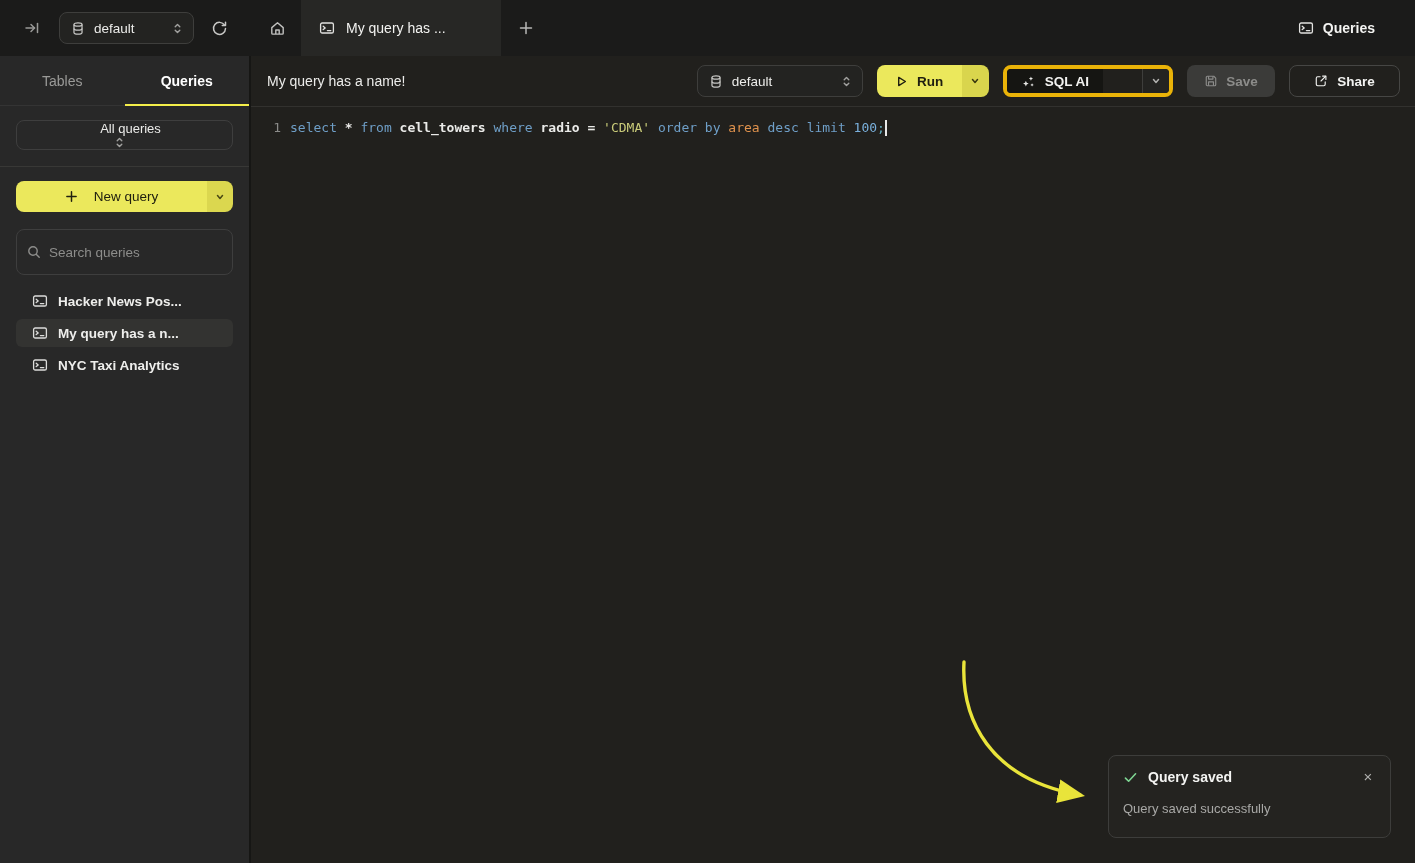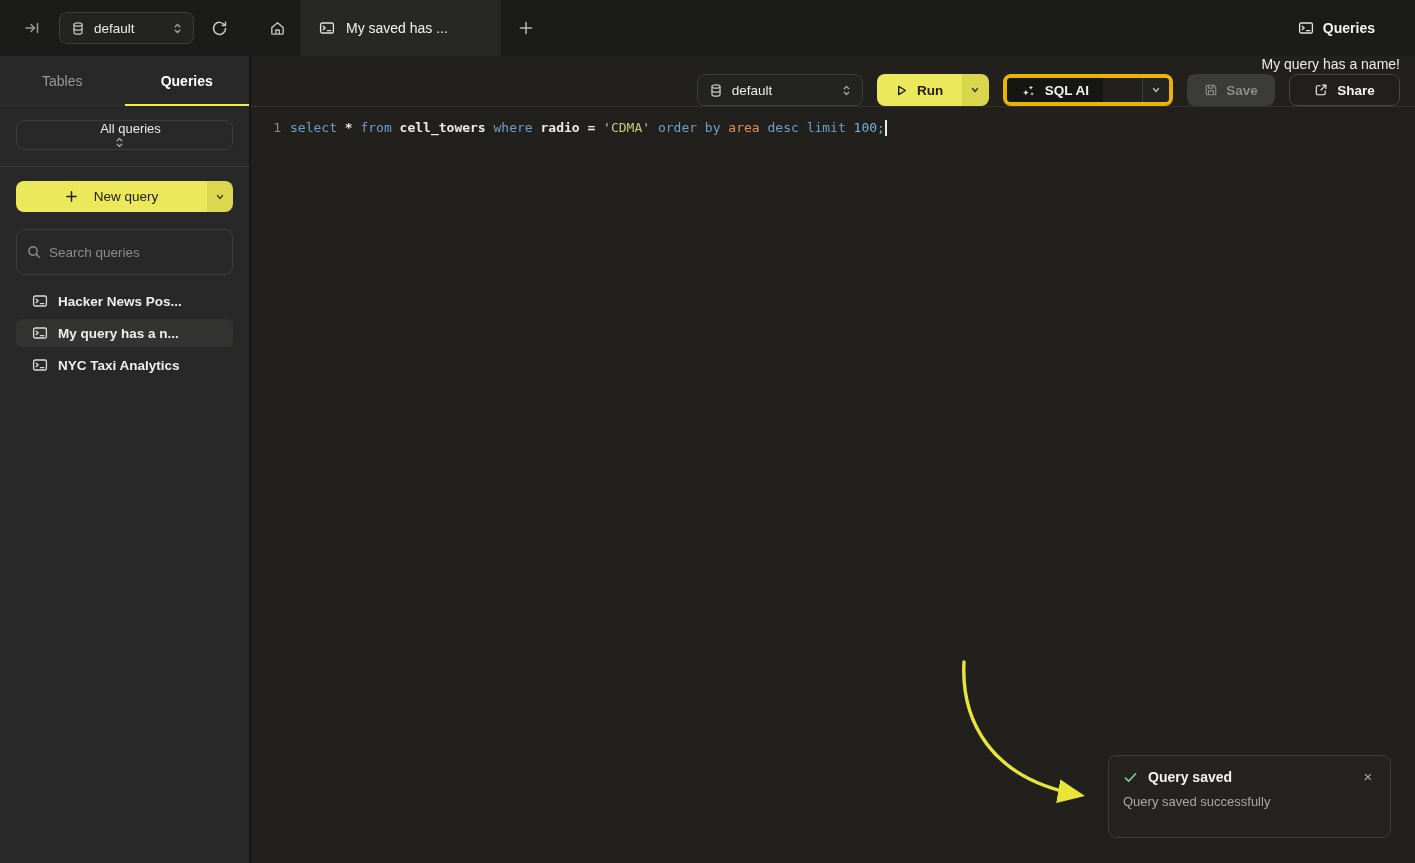--- a/index.html
+++ b/index.html
@@ -81,21 +81,21 @@
     padding:0 10px 0 16px; cursor:pointer;
   }
   .query-item.selected { background:#333331; }
   .query-item .q-name { font-size:13.5px; font-weight:600; color:#eeeeec; white-space:nowrap; }
 
   
   .main { position:absolute; top:56px; left:250px; right:0; bottom:0;
     background:#21201d; border-left:1px solid #161614; }
   .main-header {
     height:51px; border-bottom:1px solid #32312e;
-    display:flex; align-items:flex-end; padding:0 15px 0 16px;flex-direction:column;
+    display:flex; align-items:center; padding:0 15px 0 16px;
   }
   .main-title { font-size:14px; font-weight:500; color:#ececea; flex:1; }
   .hdr-controls { display:flex; align-items:center; gap:14px; }
   .hdr-db-select { width:166px; background:#232321; }
   .split-btn { height:32px; border-radius:8px; overflow:hidden; display:flex; cursor:pointer; }
   .run-main { width:85px; background:#ebe85c; display:flex; align-items:center; justify-content:center; gap:9px; }
   .run-main .run-label { font-size:13.5px; font-weight:600; color:#1f1e10; }
   .run-caret { width:27px; background:#d9d54d; display:flex; align-items:center; justify-content:center; }
   .sqlai-btn { border:4px solid #eab308;gap:39px; }
   .sqlai-main { background:#151512; display:flex; align-items:center; gap:9px; padding:0 14px; }
@@ -135,21 +135,21 @@
   
   .toast {
     position:absolute; left:1108px; top:755px; width:283px; height:83px;
     background:#242320; border:1px solid #3d3d3b; border-radius:8px;
     padding:13px 14px 0 14px;
   }
   .toast-head { display:flex; align-items:center; }
   .toast-title { margin-left:10px; font-size:14px; font-weight:700; color:#f4f4f2; flex:1; }
   .toast-close { width:16px; height:16px; color:#b0b0ae; font-size:15px; line-height:16px;
     text-align:center; cursor:pointer; }
-  .toast-msg { margin-top:9px; font-size:13px; color:#a8a8a6; }
+  .toast-msg { margin-top:16px; font-size:13px; color:#a8a8a6; }
 </style>
 </head>
 <body>
 
 <div class="topbar">
   <span class="icon-btn collapse-btn">
     <svg width="16" height="16" viewBox="0 0 16 16" fill="none" stroke="#9a9a98" stroke-width="1.5" stroke-linecap="round" stroke-linejoin="round">
       <path d="M2 8h8.5"></path>
         <path d="M7 4.5L10.5 8 7 11.5"></path>
         <path d="M13.5 3.5v9"></path>
@@ -188,21 +188,21 @@
   </span>
 
   <div class="tab-active">
     <span class="tab-icon">
       <svg width="16" height="16" viewBox="0 0 16 16" fill="none" stroke="#e2e2e0" stroke-width="1.3" stroke-linecap="round" stroke-linejoin="round">
         <rect x="1.6" y="3" width="12.8" height="10" rx="1.6"></rect>
         <path d="M4.2 6.2L6.2 7.9 4.2 9.6"></path>
           <path d="M8.4 10.6h3.4"></path>
       </svg>
     </span>
-    <span class="tab-label">My saved has ...</span>
+    <span class="tab-label">My query has ...</span>
   </div>
 
   <span class="icon-btn newtab-btn">
     <svg width="16" height="16" viewBox="0 0 16 16" fill="none" stroke="#b8b8b6" stroke-width="1.5" stroke-linecap="round">
       <path d="M8 2.5v11M2.5 8h11"></path>
     </svg>
   </span>
 
   <div class="topbar-queries">
     <span>

